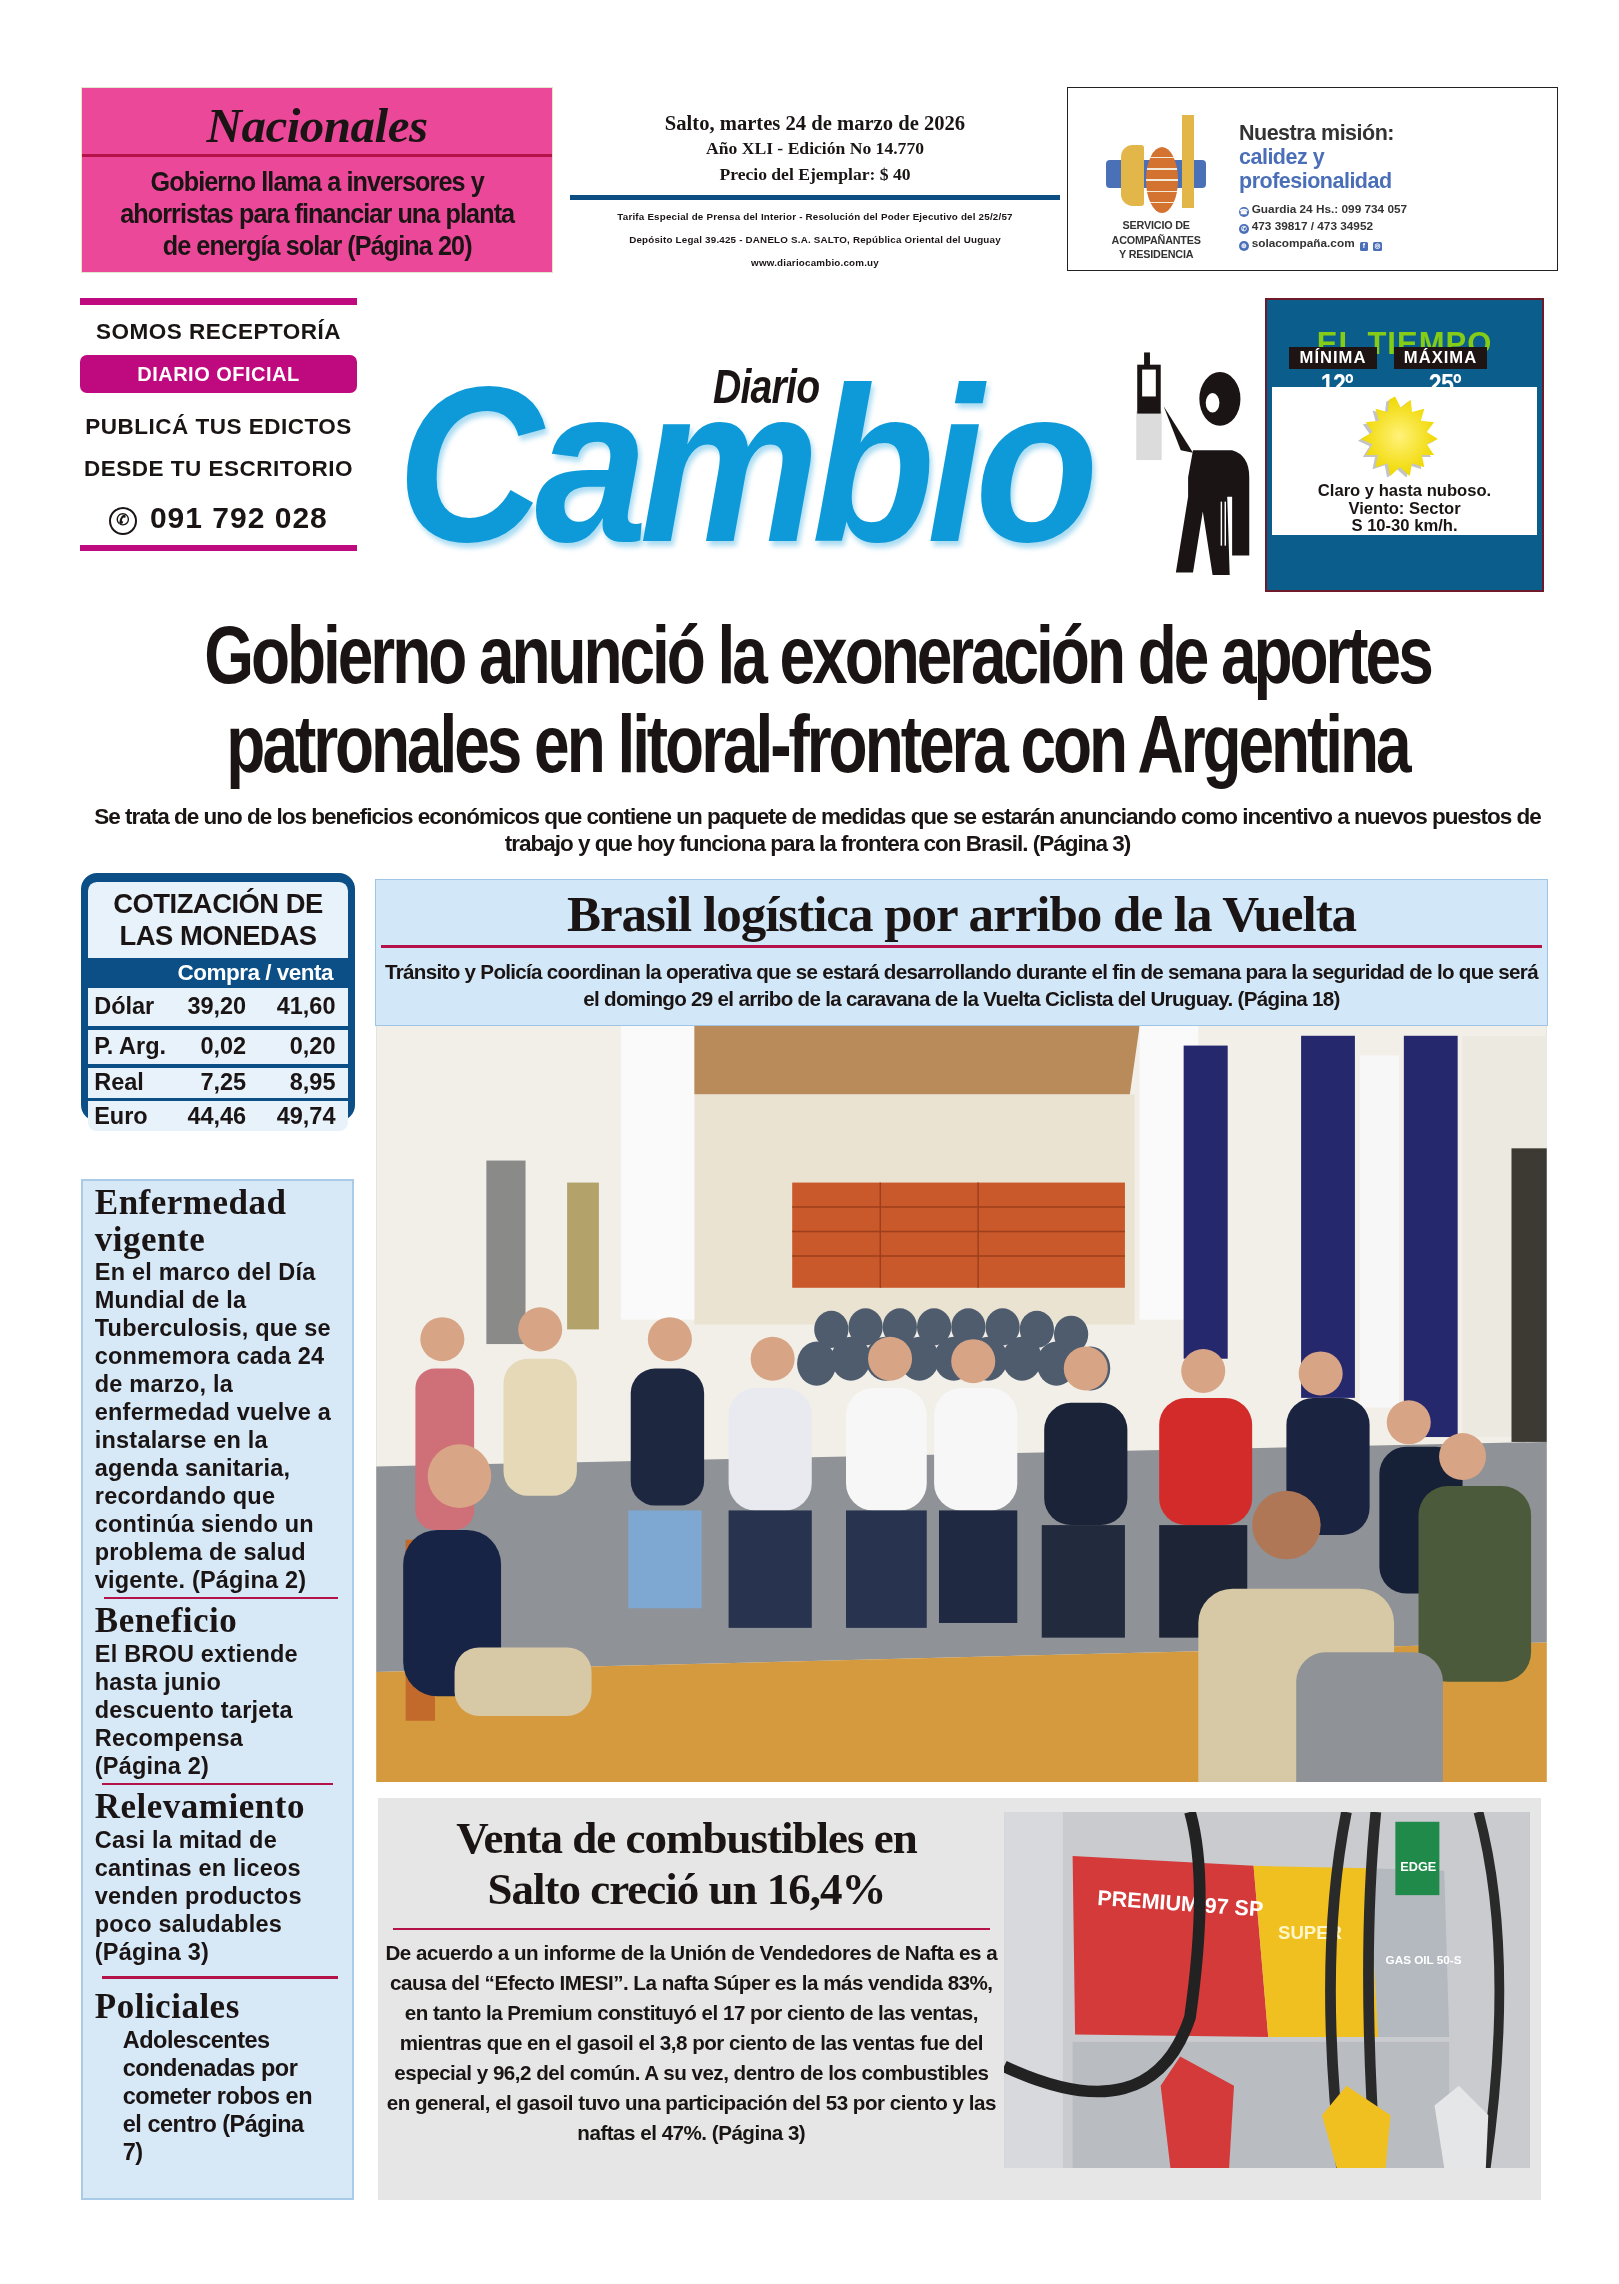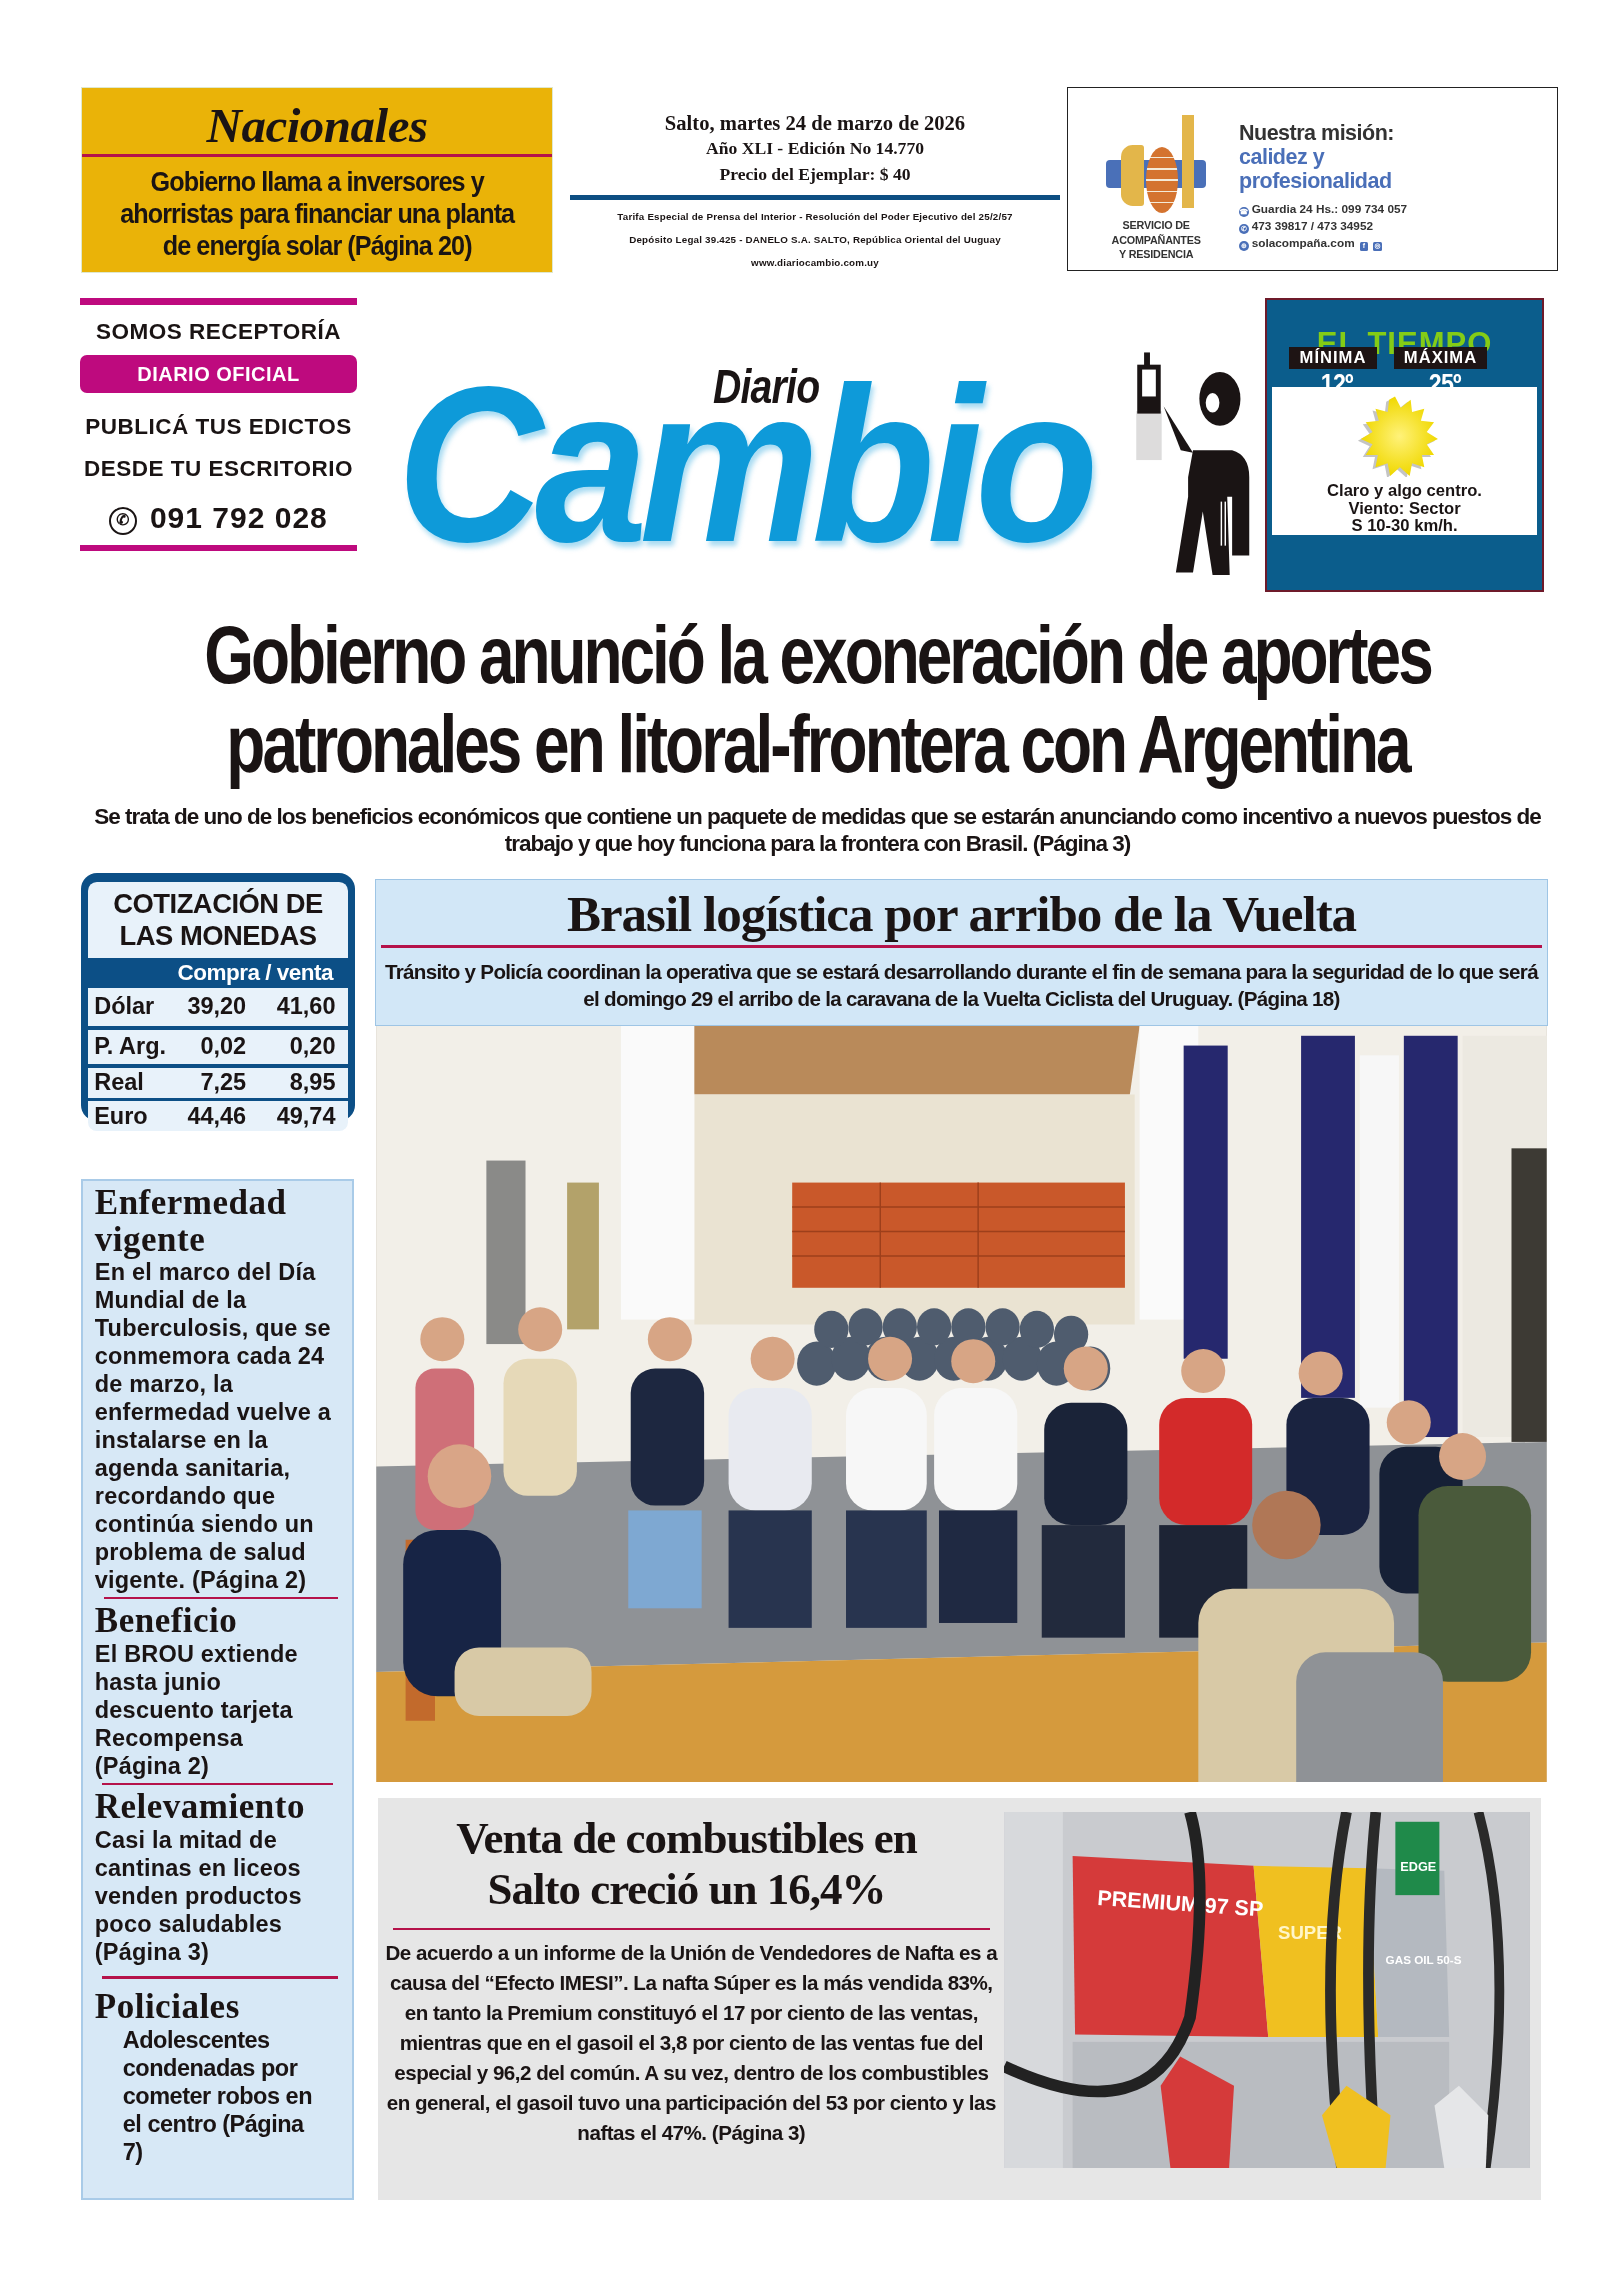--- a/index.html
+++ b/index.html
@@ -2,21 +2,21 @@
 <html style="font-size:7.8px"><head>
 <meta charset="utf-8">
 <style>
   * { box-sizing: border-box; margin: 0; padding: 0; }
   html, body { width: 1619px; height: 2284px; background: #ffffff; overflow: hidden; }
   body { position: relative; font-family: "Liberation Sans", sans-serif; color: #1a1414; }
   .abs { position: absolute; }
   .cond { font-family: "Liberation Sans", sans-serif; margin-left: 28px; }
 
   
-  #nacionales { left: 81px; top: 87px; width: 472px; height: 186px; background: #eab308; border: 1.5px solid #dfe8cf; }
+  #nacionales { left: 81px; top: 87px; width: 472px; height: 186px; background: #ec4899; border: 1.5px solid #dfe8cf; }
   #nacionales .kicker { position: absolute; left: 0; right: 0; top: 8.8px; text-align: center; font-family: "Liberation Serif", serif; font-style: italic; font-weight: bold; font-size: 49px; letter-spacing: -0.5px; }
   #nacionales .rule { position: absolute; left: 0; right: 0; top: 66px; height: 2.9px; background: #b5124a; }
   #nacionales .text { position: absolute; left: 9.8px; right: 9.8px; top: 78px; text-align: center; font-weight: bold; font-size: 27.4px; line-height: 32px; letter-spacing: -1px; transform: scaleX(0.92); transform-origin: center top; }
 
   
   #edition { left: 570px; top: 110px; width: 490px; height: 162px; text-align: center; }
   #edition .line1 { font-family: "Liberation Serif", serif; font-weight: bold; font-size: 20.6px; line-height: 26.4px; }
   #edition .line2, #edition .line3 { font-family: "Liberation Serif", serif; font-weight: bold; font-size: 17.6px; line-height: 25.5px; }
   #edition .bar { margin: 7.8px 0 7.8px 0; height: 4.4px; background: #0d4e82; }
   #edition .small { font-size: 9.8px; line-height: 21.5px; font-weight: bold; letter-spacing: 0.2px; }
@@ -199,21 +199,21 @@
       <defs>
           <radialGradient id="sg" cx="50%" cy="50%" r="50%">
             <stop offset="0%" stop-color="#fff27a"></stop>
             <stop offset="100%" stop-color="#f0d800"></stop>
           </radialGradient>
         </defs>
       <polygon fill="#555" opacity="0.35" transform="translate(-6,4)" points="110,5 122,28 142,12 145,37 170,30 163,55 190,58 175,78 198,92 175,103 190,125 165,125 170,150 145,142 140,168 120,150 100,168 95,142 70,150 75,125 50,125 64,103 40,92 64,78 50,58 77,55 70,30 95,37 98,12"></polygon>
       <polygon fill="url(#sg)" points="110,5 122,28 142,12 145,37 170,30 163,55 190,58 175,78 198,92 175,103 190,125 165,125 170,150 145,142 140,168 120,150 100,168 95,142 70,150 75,125 50,125 64,103 40,92 64,78 50,58 77,55 70,30 95,37 98,12"></polygon>
     </svg>
     <div class="desc">
-      <div>Claro y algo centro.</div>
+      <div>Claro y hasta nuboso.</div>
       <div>Viento: Sector</div>
       <div>S 10-30 km/h.</div>
     </div>
   </div>
 </section>
 
 <h1 id="headline" class="abs">
   <div>Gobierno anunció la exoneración de aportes</div>
   <div>patronales en litoral-frontera con Argentina</div>
 </h1>

